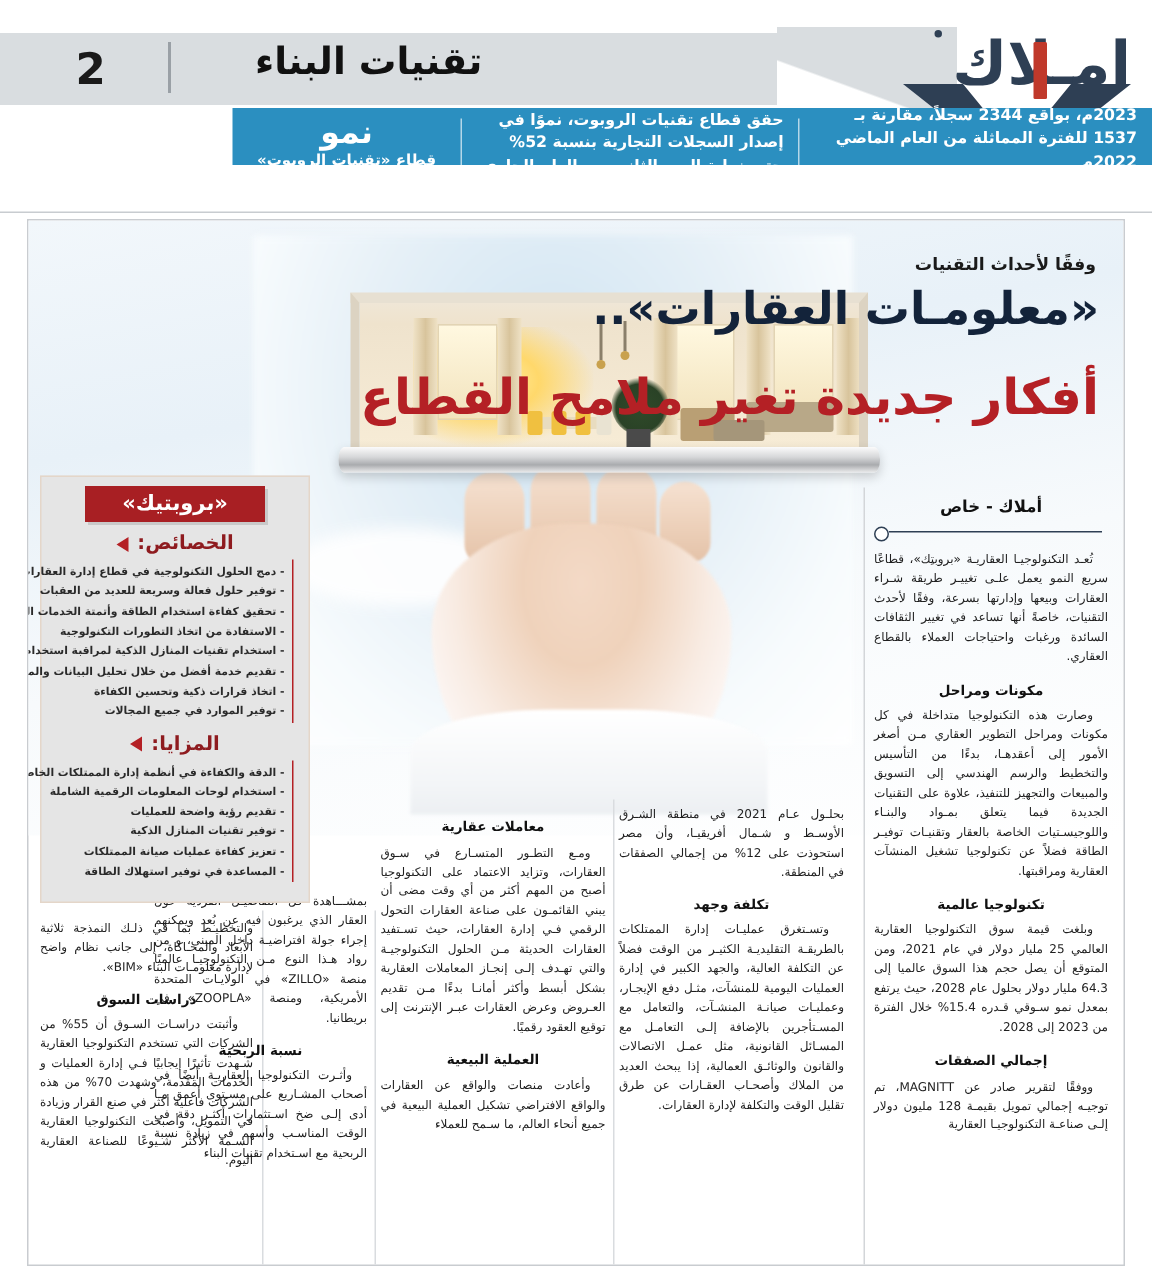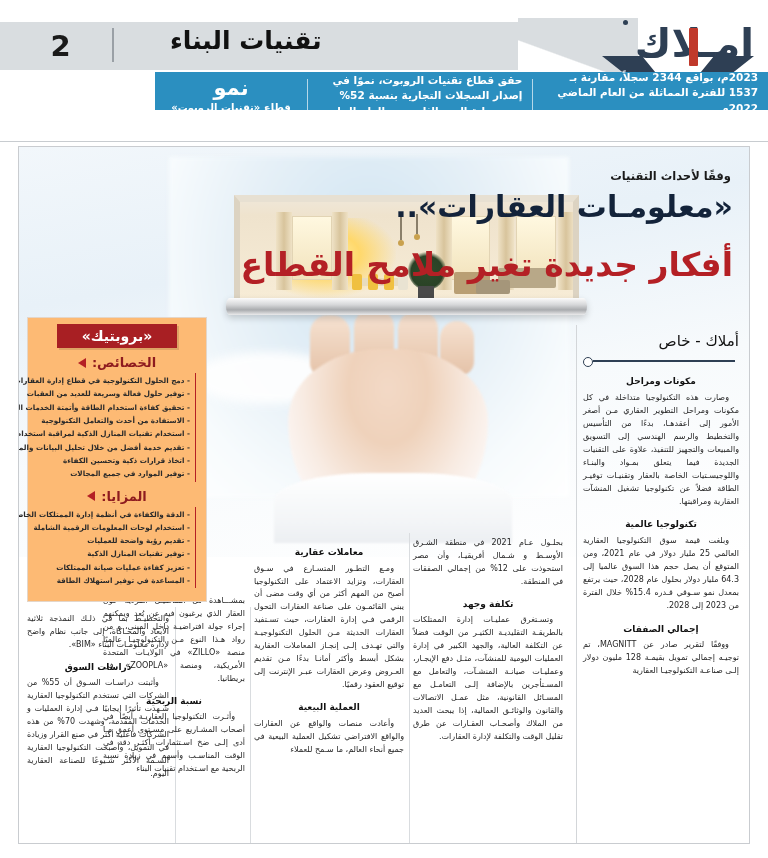--- a/index.html
+++ b/index.html
@@ -178,21 +178,21 @@
   .headline2 {
     position:absolute; top: 98px; right: 16px; font-size: 33px; font-weight: bold;
     color: #b42025; letter-spacing: -0.5px;
   }
 
   
   .col-right {
     position:absolute; top: 182px; right: 10px; width: 156px;
     font-size: 8px; line-height: 1.62; color:#1f1f1f; text-align: justify;
   }
-  .byline { font-size: 15px; font-weight:normal; color:#111; margin-bottom:4px;}
+  .byline { font-size: 11px; font-weight:bold; color:#111; text-align:center; margin-bottom:4px;}
   .byline-rule {
     position:relative; height: 8px; margin: 0 0 8px 0;
   }
   .byline-rule::before {
     content:""; position:absolute; right: 4px; left: 10px; top: 3px; height:1.5px; background:#2e3f54;
   }
   .byline-rule::after {
     content:""; position:absolute; left: 0px; top:0px; width:8px; height:8px;
     border:1.5px solid #2e3f54; border-radius:50%; background:#fff;
   }
@@ -220,21 +220,21 @@
     position:absolute; top: 466px; left: 8px; width: 142px;
     font-size: 8px; line-height: 1.62; color:#1f1f1f; text-align: justify;
   }
   .colhead { font-size: 9px; font-weight:bold; color:#111; margin: 8px 0 3px; text-align:center; }
   .col-mid p, .col-mid2 p, .col-mid3 p, .col-left p { margin-bottom: 2px; }
   .indent { text-indent: 10px; }
 
   
   .infobox {
     position:absolute; top: 170px; left: 8px; width: 180px; height: 285px;
-    background: #fdba74; border: 1px solid #e4d6c9;
+    background: #e5e5e5; border: 1px solid #e4d6c9;
   }
   .infobox-title {
     margin: 6px auto 0; width: 120px; height: 24px;
     background: #a81f23; color:#fff; font-weight:bold; font-size: 14px;
     display:flex; align-items:center; justify-content:center;
     box-shadow: 2px 2px 0 rgba(0,0,0,.12);
   }
   .ib-sec-head {
     display:flex; align-items:center; justify-content:center; gap: 6px;
     margin: 7px 0 3px;
@@ -343,20 +343,21 @@
 
       <div class="kicker">وفقًا لأحداث التقنيات</div>
       <div class="headline1">«معلومـات العقارات»..</div>
       <div class="headline2">أفكار جديدة تغير ملامح القطاع</div>
     </div>
 
     <div class="vrule-1"></div>
     <div class="col-right">
       <div class="byline">أملاك - خاص</div>
       <div class="byline-rule"></div>
+      <p class="indent">تُعـد التكنولوجيـا العقاريـة «بروبتِك»، قطاعًا سريع النمو يعمل علـى تغييـر طريقة شـراء العقارات وبيعها وإدارتها بسرعة، وفقًا لأحدث التقنيات، خاصةً أنها تساعد في تغيير الثقافات السائدة ورغبات واحتياجات العملاء بالقطاع العقاري.</p>
 
       <div class="sub">مكونات ومراحل</div>
       <p class="indent">وصارت هذه التكنولوجيا متداخلة في كل مكونات ومراحل التطوير العقاري مـن أصغر الأمور إلى أعقدهـا، بدءًا من التأسيس والتخطيط والرسم الهندسي إلى التسويق والمبيعات والتجهيز للتنفيذ، علاوة على التقنيات الجديدة فيما يتعلق بمـواد والبنـاء واللوجيسـتيات الخاصة بالعقار وتقنيـات توفيـر الطاقة فضلاً عن تكنولوجيا تشغيل المنشآت العقارية ومراقبتها.</p>
 
       <div class="sub">تكنولوجيا عالمية</div>
       <p class="indent">وبلغت قيمة سوق التكنولوجيا العقارية العالمي 25 مليار دولار في عام 2021، ومن المتوقع أن يصل حجم هذا السوق عالميا إلى 64.3 مليار دولار بحلول عام 2028، حيث يرتفع بمعدل نمو سـوقي قـدره 15.4% خلال الفترة من 2023 إلى 2028.</p>
 
       <div class="sub">إجمالي الصفقات</div>
       <p class="indent">ووفقًا لتقرير صادر عن MAGNITT، تم توجيـه إجمالي تمويل بقيمـة 128 مليون دولار إلـى صناعـة التكنولوجيـا العقارية</p>
     </div>
@@ -393,21 +394,21 @@
       <div class="infobox-title">«بروبتيك»</div>
 
       <div class="ib-sec-head">
         <span class="t">الخصائص:</span>
         <span class="ib-arrow"></span>
       </div>
       <ul class="ib-list">
         <li>دمج الحلول التكنولوجية في قطاع إدارة العقارات</li>
         <li>توفير حلول فعالة وسريعة للعديد من العقبات</li>
         <li>تحقيق كفاءة استخدام الطاقة وأتمتة الخدمات العقارية</li>
-        <li>الاستفادة من أحدث والتعامل التكنولوجية</li>
+        <li>الاستفادة من اتخاذ التطورات التكنولوجية</li>
         <li>استخدام تقنيات المنازل الذكية لمراقبة استخدام الطاقة</li>
         <li>تقديم خدمة أفضل من خلال تحليل البيانات والمعلومات</li>
         <li>اتخاذ قرارات ذكية وتحسين الكفاءة</li>
         <li>توفير الموارد في جميع المجالات</li>
       </ul>
 
       <div class="ib-sec-head">
         <span class="t">المزايا:</span>
         <span class="ib-arrow"></span>
       </div>

